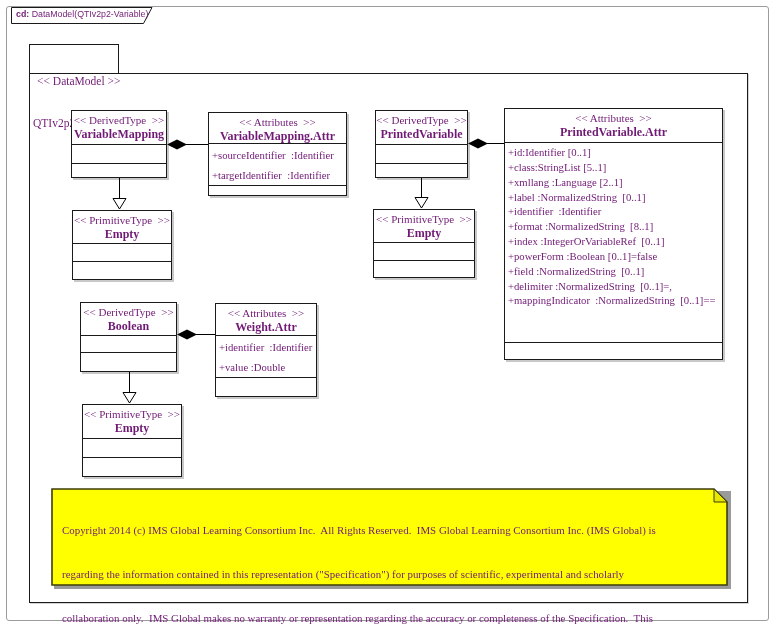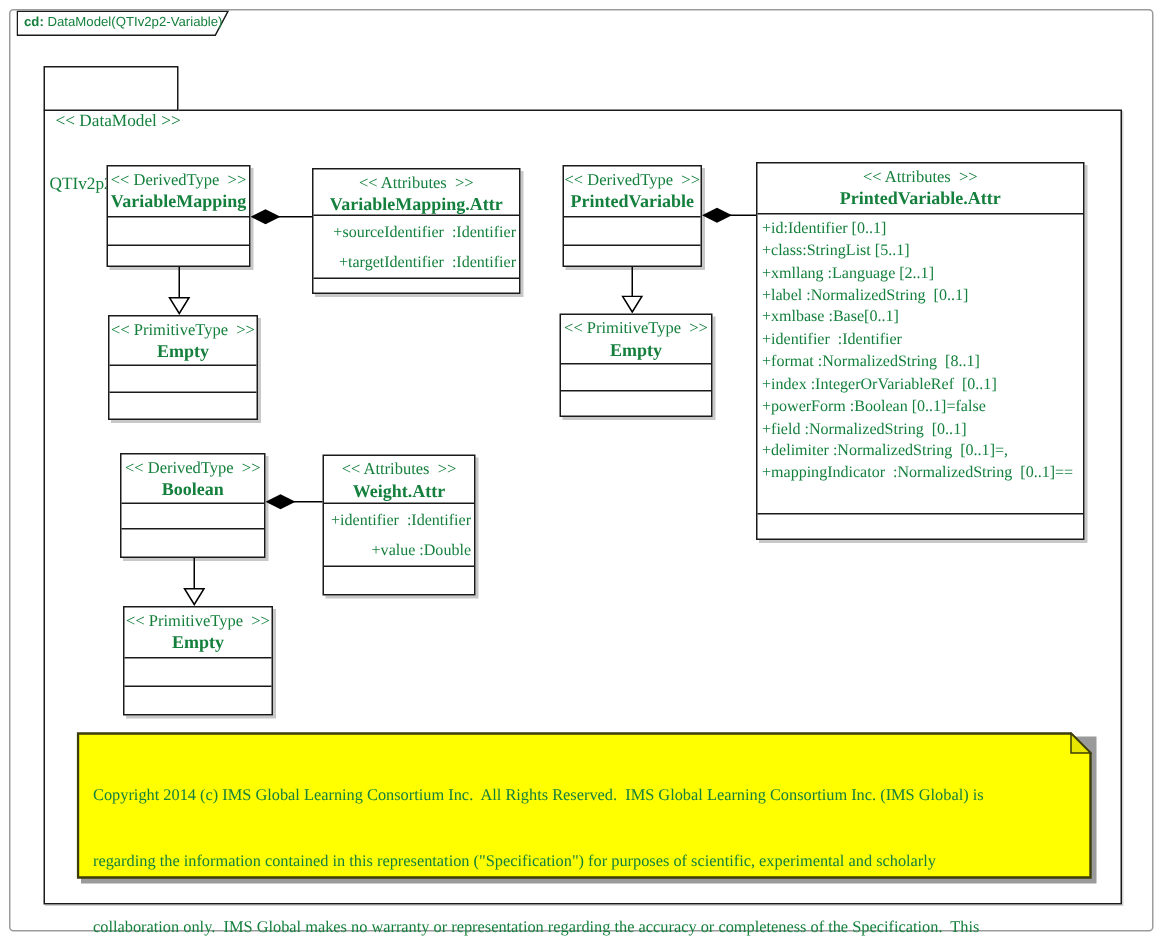--- a/index.html
+++ b/index.html
@@ -1,36 +1,36 @@
 <!DOCTYPE html>
 <html><head>
 <meta charset="utf-8">
 <style>
   html,body{margin:0;padding:0;background:#fff;}
   #page{position:relative;width:776px;height:632px;background:#fff;overflow:hidden;
-        font-family:"Liberation Serif",serif;color:#15803d;}
+        font-family:"Liberation Serif",serif;color:#701a75;}
   .abs{position:absolute;box-sizing:border-box;}
   #outer-border{left:6px;top:6px;width:763px;height:615px;border:1px solid #9c9c9c;border-radius:3px;}
   #inner-frame{left:29px;top:73px;width:719px;height:530px;border:1px solid #1a1a1a;
                box-shadow:1px 1px 0 rgba(160,160,160,.45);}
   #frame-label{left:29px;top:44px;width:90px;height:30px;border:1px solid #1a1a1a;background:#fff;
                font-size:11.5px;line-height:14px;padding:1px 0 0 3px;white-space:pre;}
   #frame-label .l1{padding-left:4px;}
   #tab{left:11px;top:7px;width:142px;height:18px;}
   #tab-text{left:16px;top:9px;font-family:"Liberation Sans",sans-serif;font-size:8.8px;white-space:nowrap;}
   .uml-box{position:absolute;box-sizing:border-box;background:#fff;border:1px solid #1a1a1a;
            box-shadow:2px 2px 0 rgba(145,145,145,.5);}
   .uml-head{text-align:center;padding-top:2px;box-sizing:border-box;}
   .st{font-size:11px;line-height:14px;white-space:pre;}
   .nm{font-size:12px;line-height:15px;font-weight:bold;white-space:pre;}
   .comp{border-top:1px solid #1a1a1a;box-sizing:border-box;overflow:hidden;}
   .attrs{font-size:10.7px;padding:2px 2px 0 3px;}
   .attrs div{white-space:pre;overflow:hidden;}
   .attrs-wide div{line-height:14.85px;}
-  .attrs-two div{line-height:19.5px;text-align:right;}
+  .attrs-two div{line-height:19.5px;}
   .hline{position:absolute;height:1px;background:#000;}
   .vline{position:absolute;width:1px;background:#000;}
   .link-icon{position:absolute;}
   #note-shadow{left:54px;top:491px;width:677px;height:98px;background:#9a9a9a;}
   #note{left:51px;top:488px;width:677px;height:98px;}
   #note-text{left:62px;top:493px;width:660px;font-size:10.9px;line-height:14.8px;white-space:pre;overflow:hidden;}
 </style>
 </head>
 <body>
 
@@ -93,21 +93,20 @@
   <div class="uml-box" style="left:504px;top:108px;width:219px;height:252px">
     <div class="uml-head" style="height:33px">
       <div class="st">&lt;&lt; Attributes  &gt;&gt;</div>
       <div class="nm">PrintedVariable.Attr</div>
     </div>
     <div class="comp attrs attrs-wide" style="height:200px">
       <div>+id:Identifier [0..1]</div>
       <div>+class:StringList [5..1]</div>
       <div>+xmllang :Language [2..1]</div>
       <div>+label :NormalizedString  [0..1]</div>
-      <div>+xmlbase :Base[0..1]</div>
       <div>+identifier  :Identifier</div>
       <div>+format :NormalizedString  [8..1]</div>
       <div>+index :IntegerOrVariableRef  [0..1]</div>
       <div>+powerForm :Boolean [0..1]=false</div>
       <div>+field :NormalizedString  [0..1]</div>
       <div>+delimiter :NormalizedString  [0..1]=,</div>
       <div>+mappingIndicator  :NormalizedString  [0..1]==</div>
     </div>
     <div class="comp" style="height:17px"></div>
   </div>

